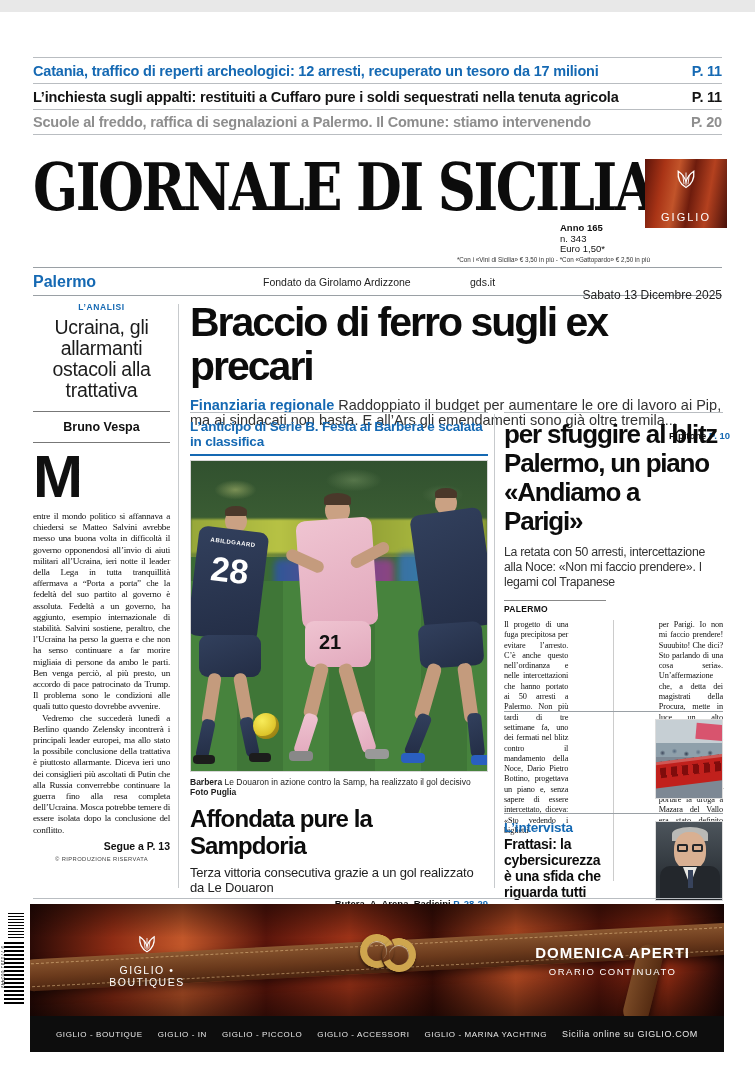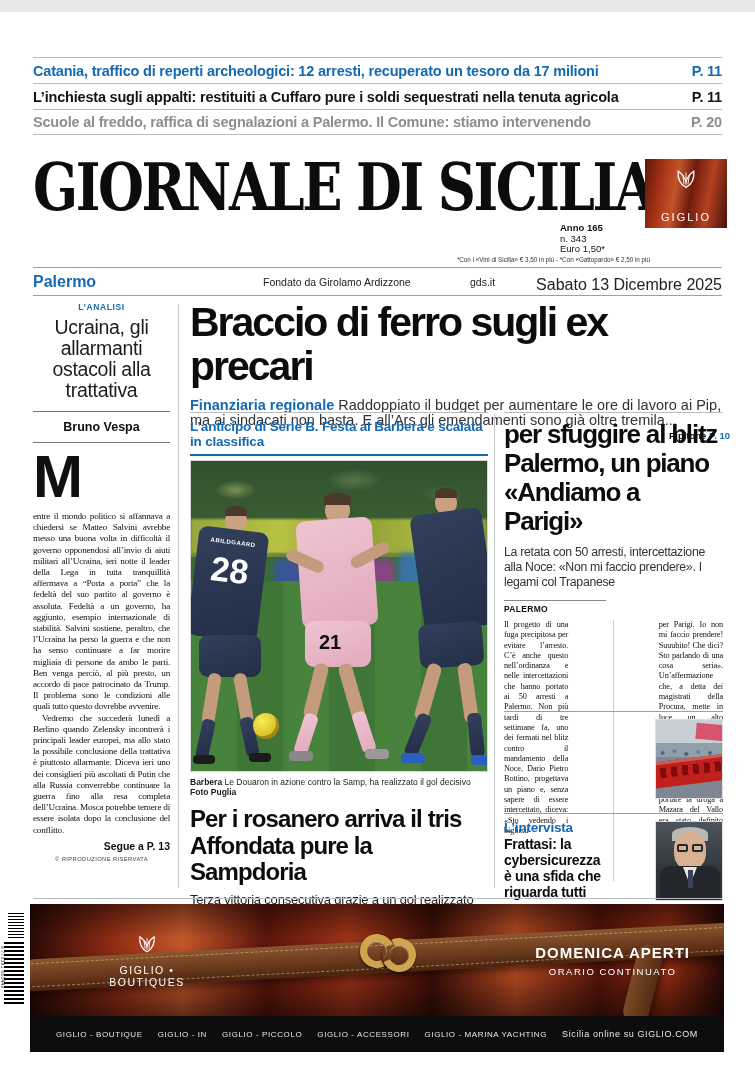--- a/index.html
+++ b/index.html
@@ -37,21 +37,21 @@
   .gigliobox .gt{color:#fff;font-size:11px;letter-spacing:2px;font-weight:normal;}
   .edinfo{left:560px;top:211px;width:90px;font-size:9.5px;line-height:10.5px;color:#111;}
   .edfoot{left:330px;top:244px;width:320px;font-size:6.3px;color:#333;text-align:right;}
 
   
   .infobar{left:33px;top:255px;width:689px;height:29px;
     border-top:1px solid #9aa0a5;border-bottom:1px solid #9aa0a5;}
   .infobar .edition{position:absolute;left:0;top:5px;font-size:16px;font-weight:bold;color:var(--blue);}
   .infobar .founded{position:absolute;left:230px;top:8px;font-size:10.5px;color:#222;}
   .infobar .site{position:absolute;left:437px;top:8px;font-size:10.5px;color:#222;}
-  .infobar .date{position:absolute;right:0;top:8px;font-size:16px;color:#222;}
+  .infobar .date{position:absolute;right:0;top:20px;font-size:12px;color:#222;}
 
   
   .analysis{left:33px;top:290px;width:137px;}
   .an-kicker{color:var(--blue);font-size:8.5px;font-weight:bold;letter-spacing:.6px;text-align:center;}
   .an-title{font-size:19.5px;line-height:21px;font-weight:normal;color:#1c1c1c;text-align:center;margin-top:5px;letter-spacing:-0.3px;}
   .an-rule{border-top:1px solid #777;margin-top:10px;}
   .an-author{font-size:12.5px;font-weight:bold;text-align:center;padding:8px 0;}
   .an-drop{font-size:60px;line-height:56px;font-weight:bold;margin-top:6px;letter-spacing:-2px;}
   .an-body{font-family:"Liberation Serif",serif;font-size:9.2px;line-height:11.2px;
     text-align:justify;letter-spacing:-0.25px;margin-top:6px;color:#111;}
@@ -315,21 +315,20 @@
       <div class="ball" style="left:62px;top:252px;"></div>
     </div>
 
     <div class="caption">
       <span class="b">Barbera</span>
       <span>Le Douaron in azione contro la Samp, ha realizzato il gol decisivo</span>
       <span class="b">Foto Puglia</span>
     </div>
 
     <div class="c-h">
-      <div>Per i rosanero arriva il tris</div>
       <div>Affondata pure la Sampdoria</div>
     </div>
     <div class="c-sf">Terza vittoria consecutiva grazie a un gol realizzato da Le Douaron</div>
     <div class="c-by">
       <span class="b">Butera, A. Arena, Radicini</span>
       <span class="pg">P. 28-29</span>
     </div>
   </div>
 
   <div class="abs vrule" style="left:494px;top:402px;height:474px;"></div>

